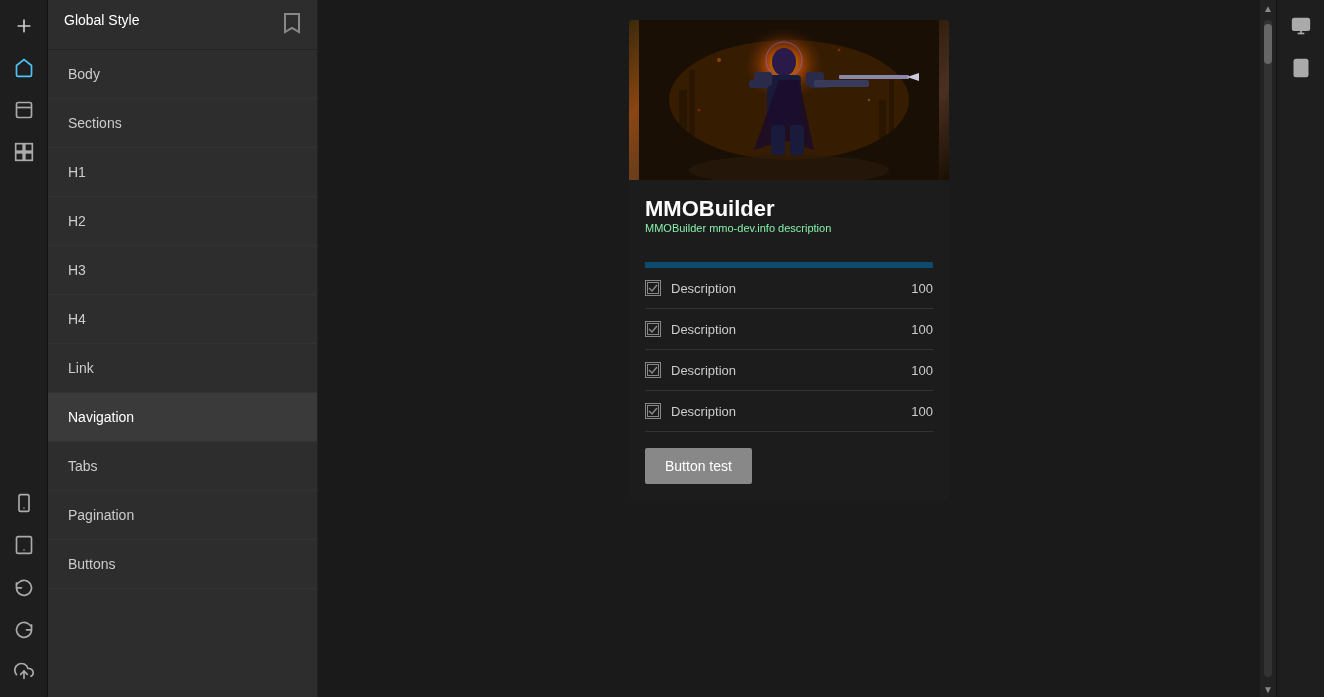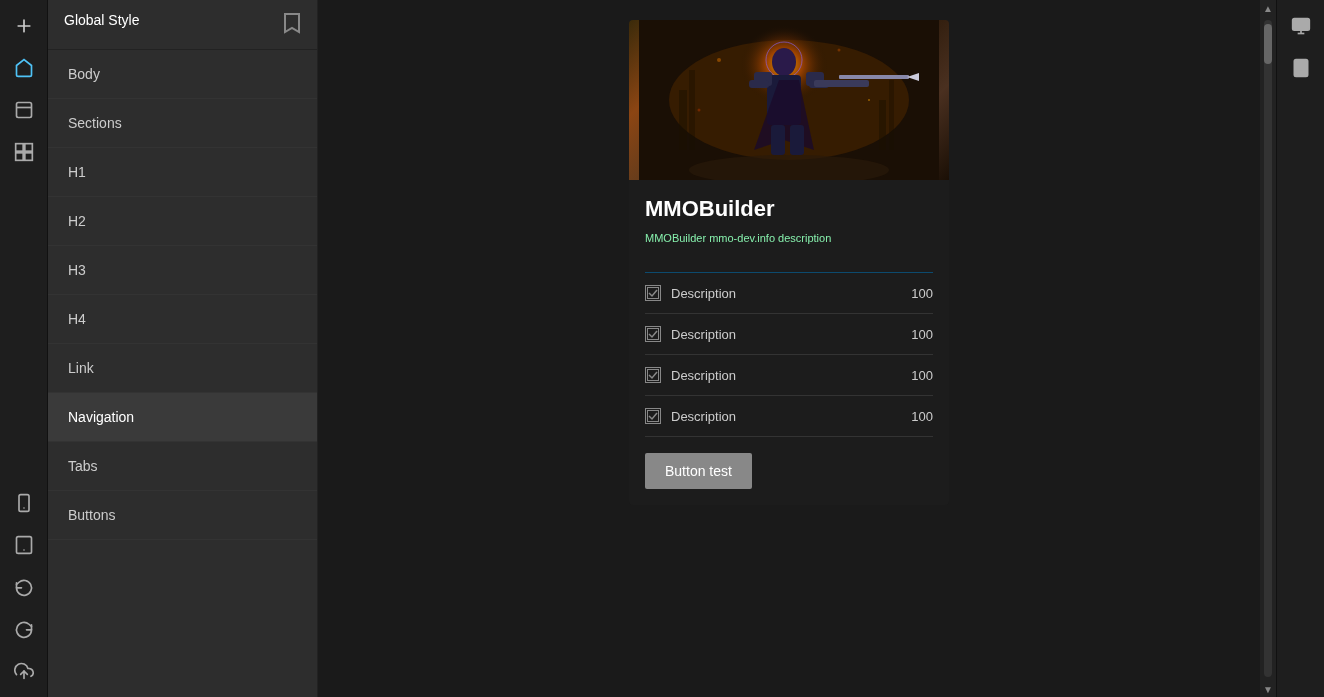--- a/index.html
+++ b/index.html
@@ -161,31 +161,30 @@
 
     .preview-body {
       padding: 16px;
       background: #1c1c1c;
     }
 
     .preview-title {
       color: #fff;
       font-size: 22px;
       font-weight: 700;
-      margin-bottom: 10px;
     }
 
     .preview-description {
       color: #86efac;
       font-size: 11px;
       margin-bottom: 28px;
     }
 
     .preview-rows {
-      border-top: 1px solid #0c4a6e;
+      border-top: 6px solid #0c4a6e;
     }
 
     .preview-row {
       display: flex;
       align-items: center;
       padding: 12px 0;
       border-bottom: 1px solid #333;
       gap: 10px;
     }
 
@@ -378,20 +377,23 @@
       <span>H4</span>
     </div>
     <div class="nav-item">
       <span>Link</span>
     </div>
     <div class="nav-item active">
       <span>Navigation</span>
     </div>
     <div class="nav-item">
       <span>Tabs</span>
+    </div>
+    <div class="nav-item">
+      <span>Pagination</span>
     </div>
     <div class="nav-item">
       <span>Buttons</span>
     </div>
   </div>
 </div>
 
 <div class="main-content">
 
   <div class="canvas-area">

